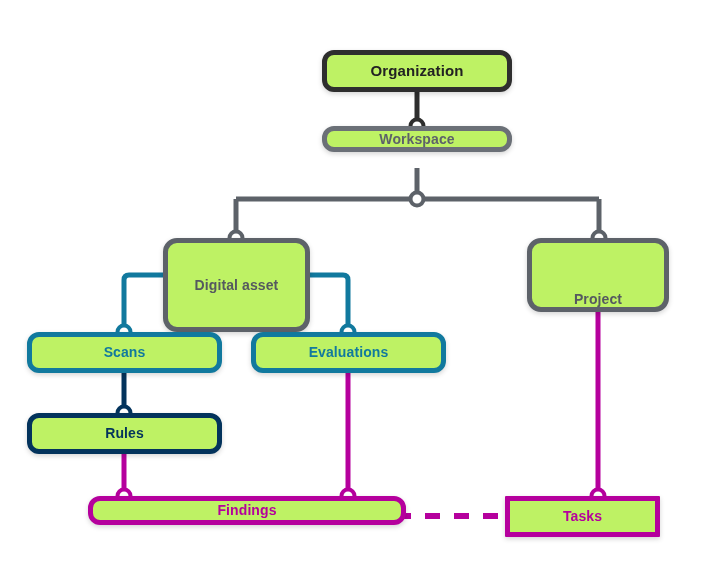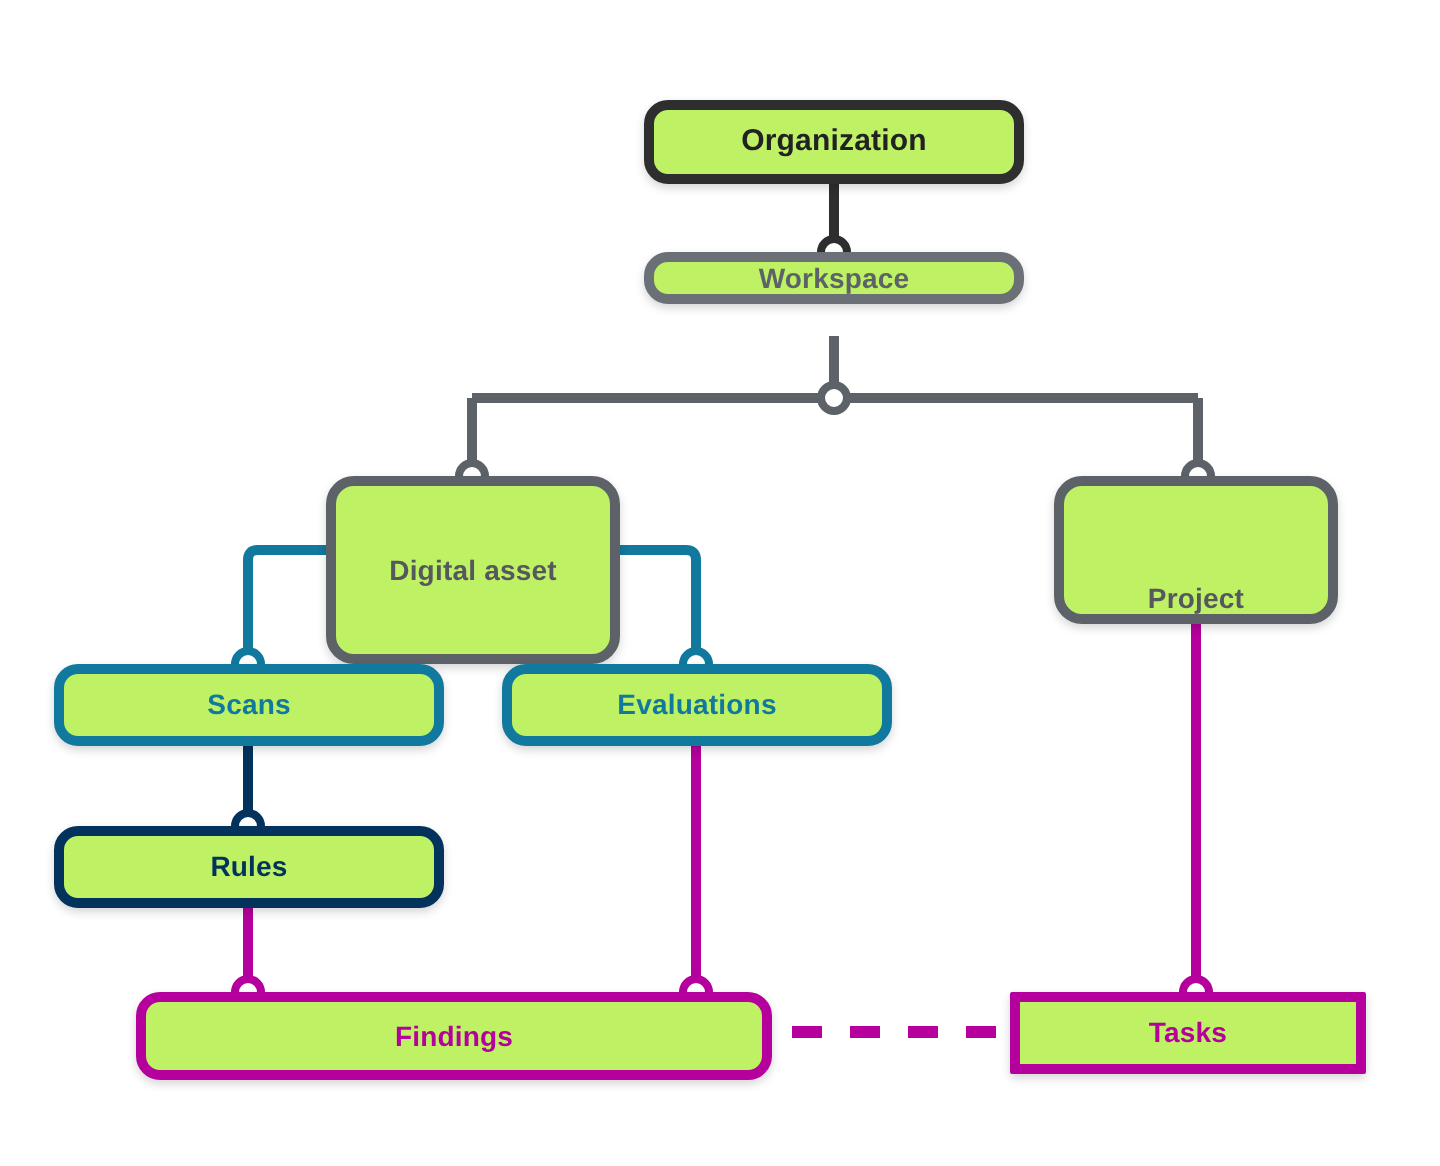--- a/index.html
+++ b/index.html
@@ -77,26 +77,26 @@
     left: 251px; top: 332px; width: 195px; height: 41px;
     border-width: 5px; border-color: #11799e; color: #11799e;
     font-size: 14px; border-radius: 12px;
   }
   .n-rules {
     left: 27px; top: 413px; width: 195px; height: 41px;
     border-width: 5px; border-color: #03335c; color: #03335c;
     font-size: 14px; border-radius: 12px;
   }
   .n-findings {
-    left: 68px; top: 496px; width: 318px; height: 44px;
+    left: 88px; top: 496px; width: 318px; height: 29px;
     border-width: 5px; border-color: #b5009d; color: #b5009d;
     font-size: 14px; border-radius: 12px; align-items: center;
   }
   .n-tasks {
-    left: 505px; top: 496px; width: 178px; height: 41px;
+    left: 505px; top: 496px; width: 155px; height: 41px;
     border-width: 5px; border-color: #b5009d; color: #b5009d;
     font-size: 14px; border-radius: 1px;
   }
 </style>
 </head>
 <body>
 
 <div id="canvas">
 
   <svg id="edges" viewBox="0 0 720 583">

